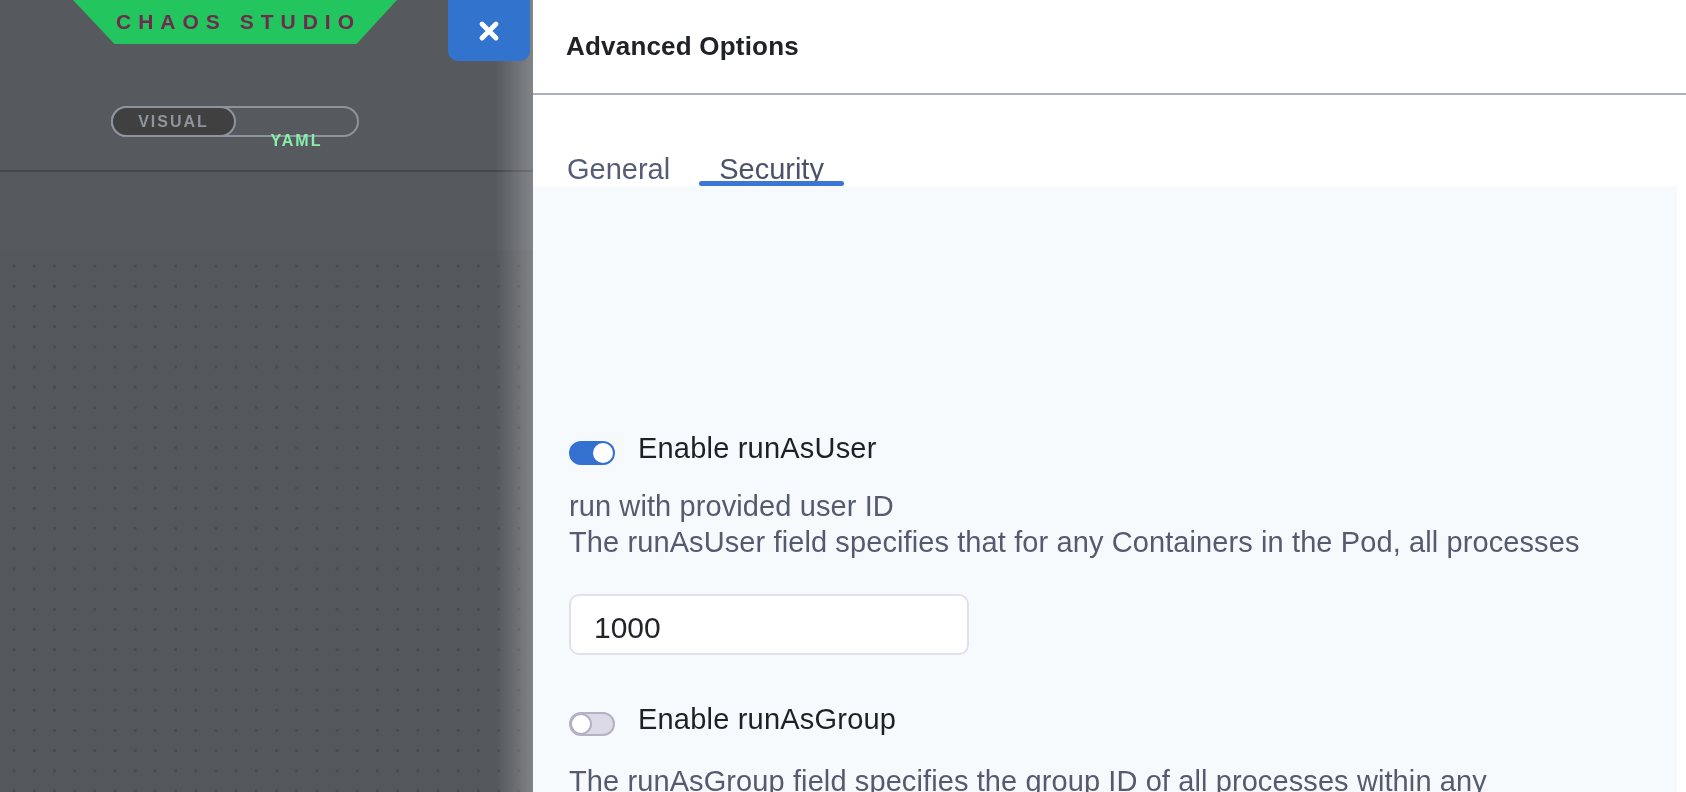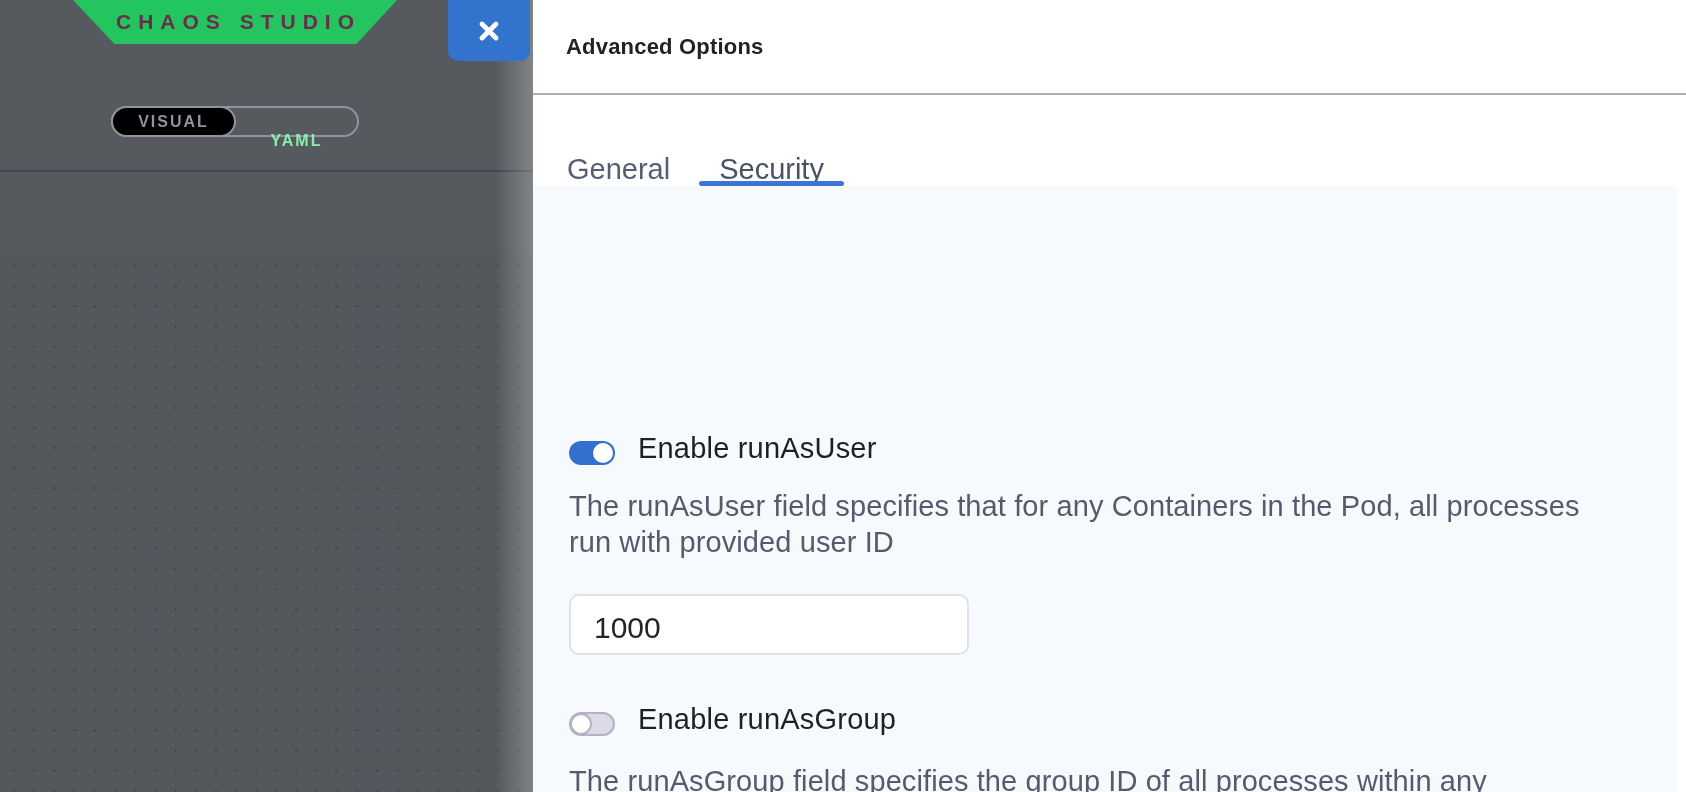--- a/index.html
+++ b/index.html
@@ -27,21 +27,21 @@
     position:absolute;left:111px;top:106px;width:248px;height:31px;
     border:2px solid #8f939b;border-radius:18px;box-sizing:border-box;
     display:flex;
   }
   .seg-half{
     flex:1;display:flex;align-items:center;justify-content:center;
     font-size:16px;font-weight:700;letter-spacing:2px;cursor:pointer;
   }
   .seg-visual{
     margin:-2px 0 -2px -2px;border-radius:18px;
-    background:#000000;border:2px solid #8f939b;color:#8f949d;
+    background:#404040;border:2px solid #8f939b;color:#8f949d;
   }
   .seg-yaml{color:#86efac;margin-top:33px;}
   .toolbar-divider{
     position:absolute;left:0;top:170px;width:100%;height:2px;background:#42454b;
   }
   .dots-canvas{
     position:absolute;left:0;top:250px;right:0;bottom:0;
     background-color:#54575b;
     background-image:radial-gradient(circle,#484b51 1.5px,rgba(0,0,0,0) 1.9px);
     background-size:20.2px 20.2px;background-position:4px 6px;
@@ -60,21 +60,21 @@
   
   .drawer{
     position:absolute;left:533px;top:0;right:0;bottom:0;background:#ffffff;
   }
   .drawer-header{
     position:absolute;left:0;top:0;right:0;height:95px;
     border-bottom:2px solid #aaaebd;box-sizing:border-box;
     display:flex;align-items:center;
   }
   .drawer-title{
-    margin:0 0 0 33px;font-size:22px;font-weight:700;color:#202228;letter-spacing:.2px;
+    margin:0 0 0 33px;font-size:26px;font-weight:700;color:#202228;letter-spacing:.2px;
   }
   .tabs{
     position:absolute;left:0;top:95px;right:0;height:91px;background:#fff;
     display:flex;align-items:flex-end;padding-left:14px;
   }
   .tab{
     position:relative;display:flex;align-items:center;
     padding:0 20px;margin-right:9px;
     font-size:29px;color:#575d75;cursor:pointer;
   }
@@ -160,22 +160,22 @@
       <div class="scroll-gutter"></div>
 
       <div class="toggle-row" style="top:246px;">
         <div class="toggle on">
           <div class="knob"></div>
         </div>
         <div class="toggle-label">Enable runAsUser</div>
       </div>
 
       <div class="desc" style="top:302px;">
+        <div>run with provided user ID</div>
         <div>The runAsUser field specifies that for any Containers in the Pod, all processes</div>
-        <div>run with provided user ID</div>
       </div>
 
       <input type="text" class="uid-input" value="1000" style="">
 
       <div class="toggle-row" style="top:517px;">
         <div class="toggle off">
           <div class="knob"></div>
         </div>
         <div class="toggle-label">Enable runAsGroup</div>
       </div>

